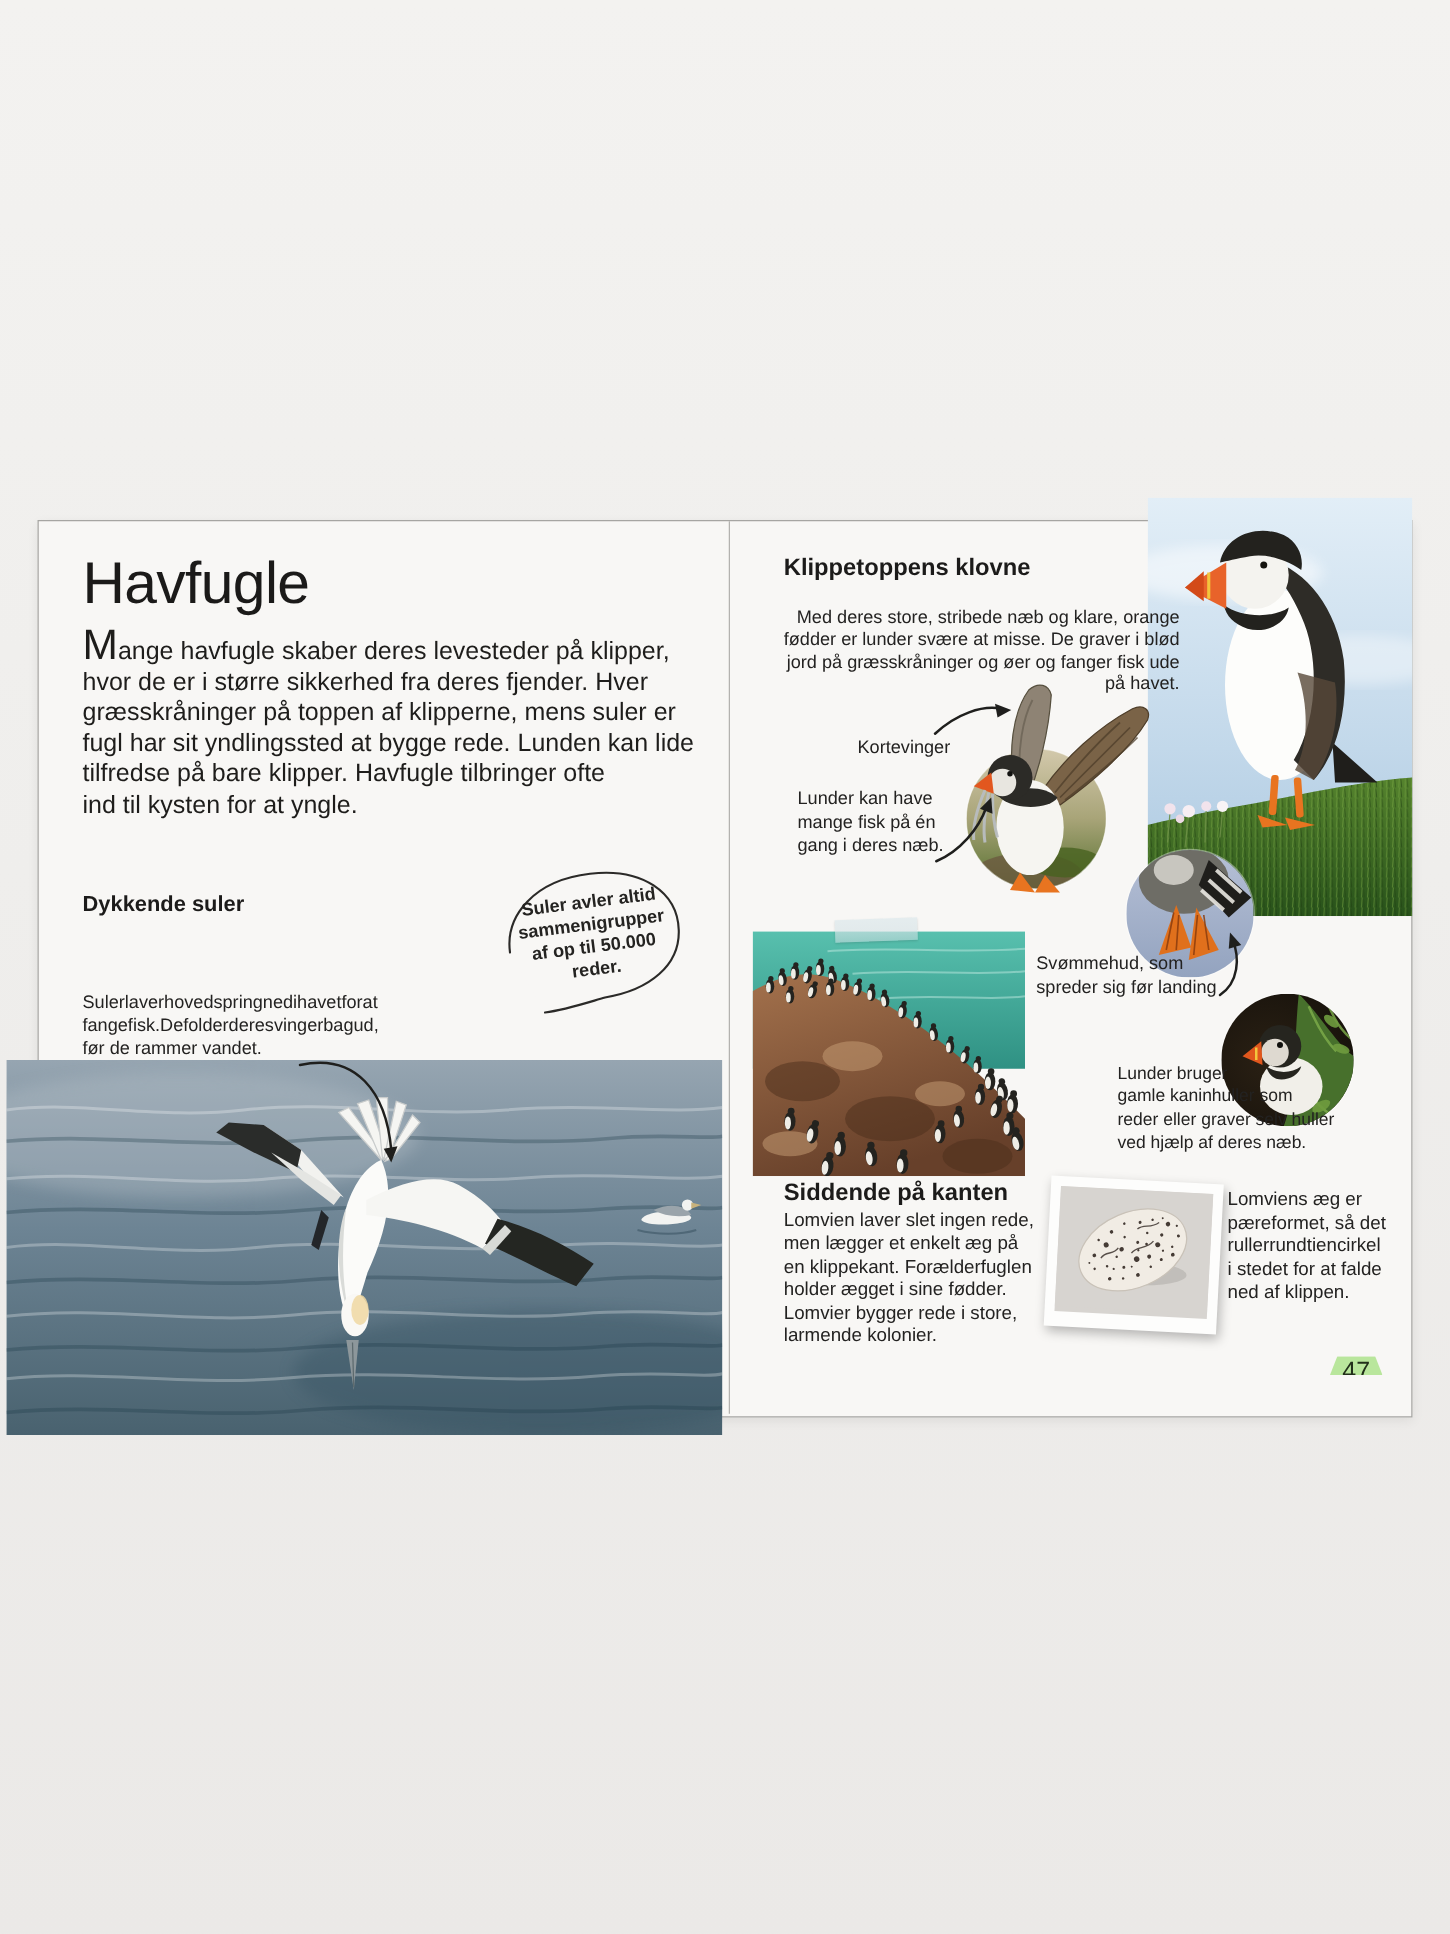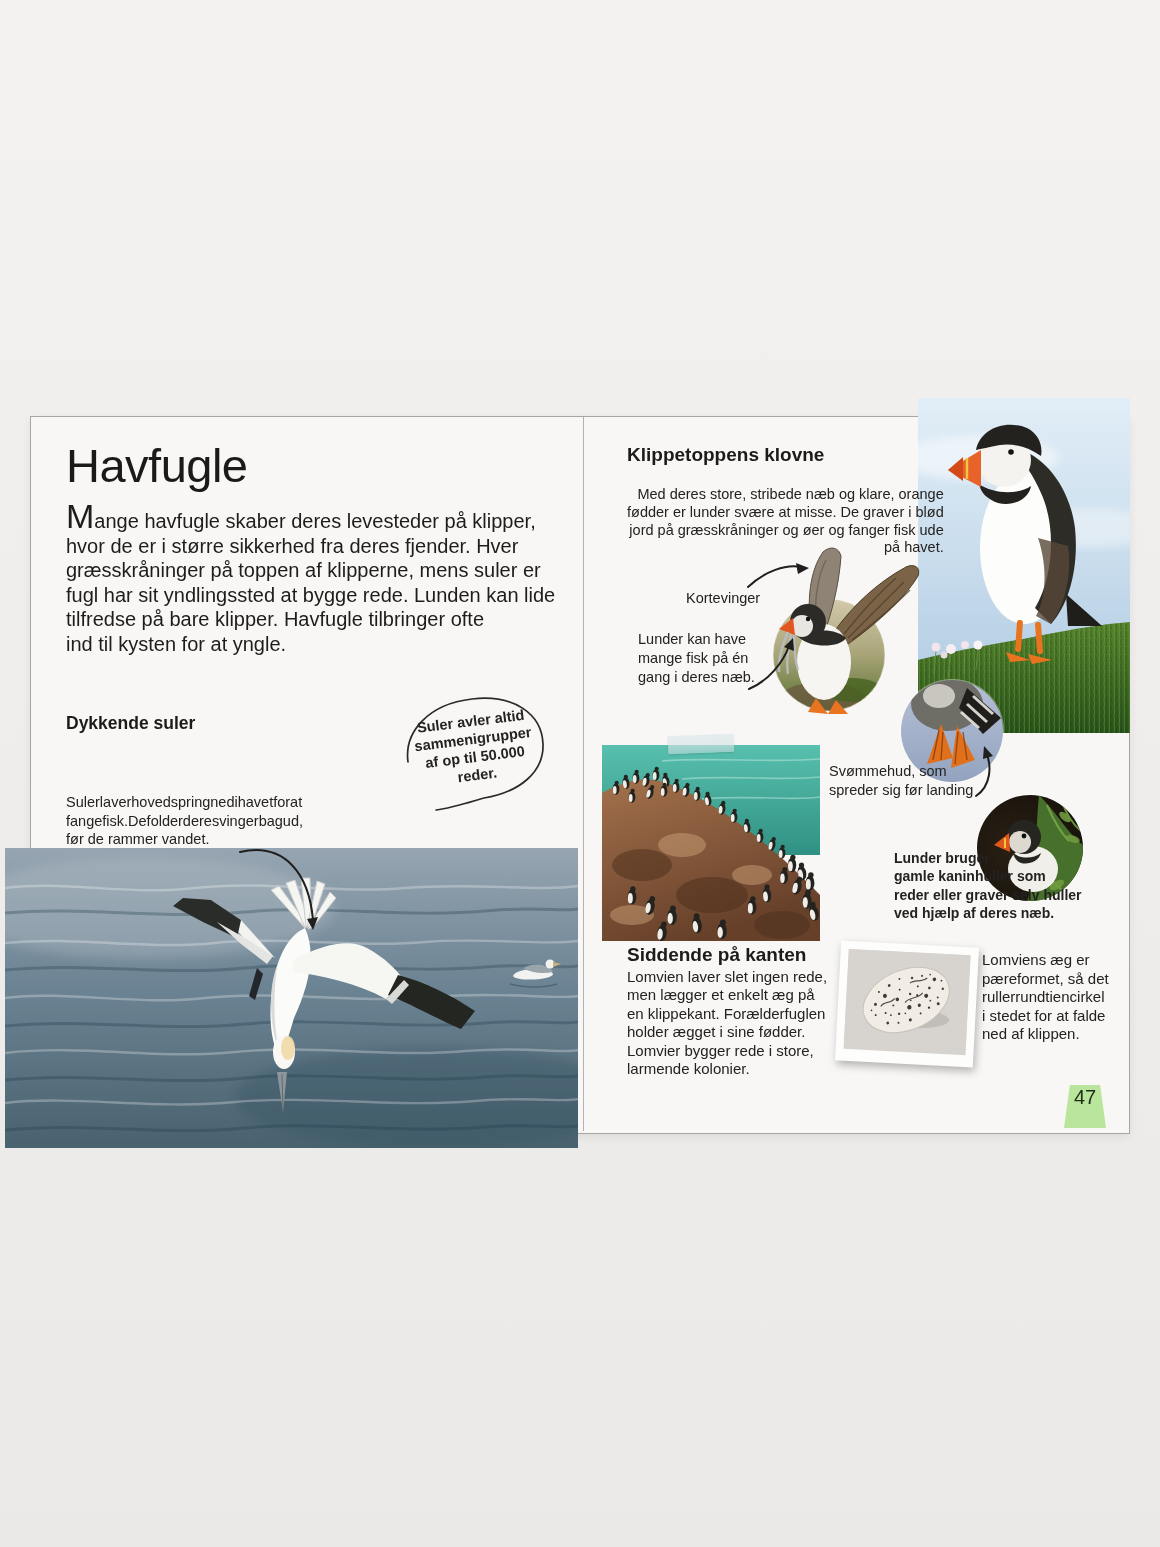--- a/index.html
+++ b/index.html
@@ -24,21 +24,21 @@
   .puffin-big{left:918px;top:398px;width:212px;height:335px;}
   .colony{left:602px;top:745px;width:218px;height:196px;}
   .tape{left:668px;top:735px;width:66px;height:18px;background:linear-gradient(180deg,rgba(222,233,236,.75),rgba(205,220,224,.55));
         transform:rotate(-2deg);z-index:5;box-shadow:0 1px 2px rgba(0,0,0,.12);}
   .fly-wrap{left:752px;top:530px;width:178px;height:192px;z-index:4;}
   .webbed{left:901px;top:680px;width:102px;height:102px;}
   .burrow{left:977px;top:795px;width:106px;height:106px;}
   .polaroid{left:838px;top:944px;width:138px;height:120px;background:#fdfdfc;padding:8px 8px 12px 8px;box-sizing:border-box;
             transform:rotate(3deg);box-shadow:2px 4px 9px rgba(0,0,0,.28);z-index:4;}
   .polaroid-inner{width:100%;height:100%;background:#d7d4d0;}
-  .pagenum{left:1064px;top:1085px;width:42px;height:43px;background:#b9e69c;clip-path:polygon(14% 0,86% 0,100% 100%,0 100%);
+  .pagenum{left:1064px;top:1085px;width:42px;height:15px;background:#b9e69c;clip-path:polygon(14% 0,86% 0,100% 100%,0 100%);
            font-size:20px;color:#22301a;text-align:center;line-height:25px;z-index:6;}
   .overlay{left:0;top:0;width:1160px;height:1547px;z-index:8;pointer-events:none;}
   svg{display:block;}
   .bubble-wrap{left:396px;top:688px;width:156px;height:132px;z-index:6;}
 </style>
 </head>
 <body>
 
 <div id="canvas">
 
@@ -320,21 +320,21 @@
       <ellipse cx="56" cy="74" rx="25" ry="23" fill="#f1efe9"></ellipse>
       <circle cx="47" cy="42" r="17" fill="#26251f"></circle>
       <circle cx="43" cy="47" r="11" fill="#ded9d0"></circle>
       <circle cx="47" cy="41" r="2.4" fill="#0f0f0c"></circle>
       <polygon points="32,38 17,50 33,57" fill="#e0571d"></polygon>
       <line x1="28" y1="43" x2="28" y2="53" stroke="#f3c53d" stroke-width="2"></line>
       <path d="M36,58 C44,64 56,64 64,58 C62,66 52,70 44,68 C39,66 37,62 36,58 Z" fill="#26251f"></path>
     </svg>
   </div>
 
-  <div class="abs lbl" style="left:894px;top:849px;font-size:14px;line-height:18.4px;font-weight:bold;">
+  <div class="abs lbl" style="left:894px;top:849px;font-size:14px;line-height:18.4px;">
     <div>Lunder bruger</div>
     <div>gamle kaninhuller som</div>
     <div>reder eller graver selv huller</div>
     <div>ved hjælp af deres næb.</div>
   </div>
 
   <div class="abs photo colony">
     <svg width="218" height="196" viewBox="0 0 218 196">
       <defs>
         <linearGradient id="seat" x1="0" y1="0" x2="0" y2="1">

